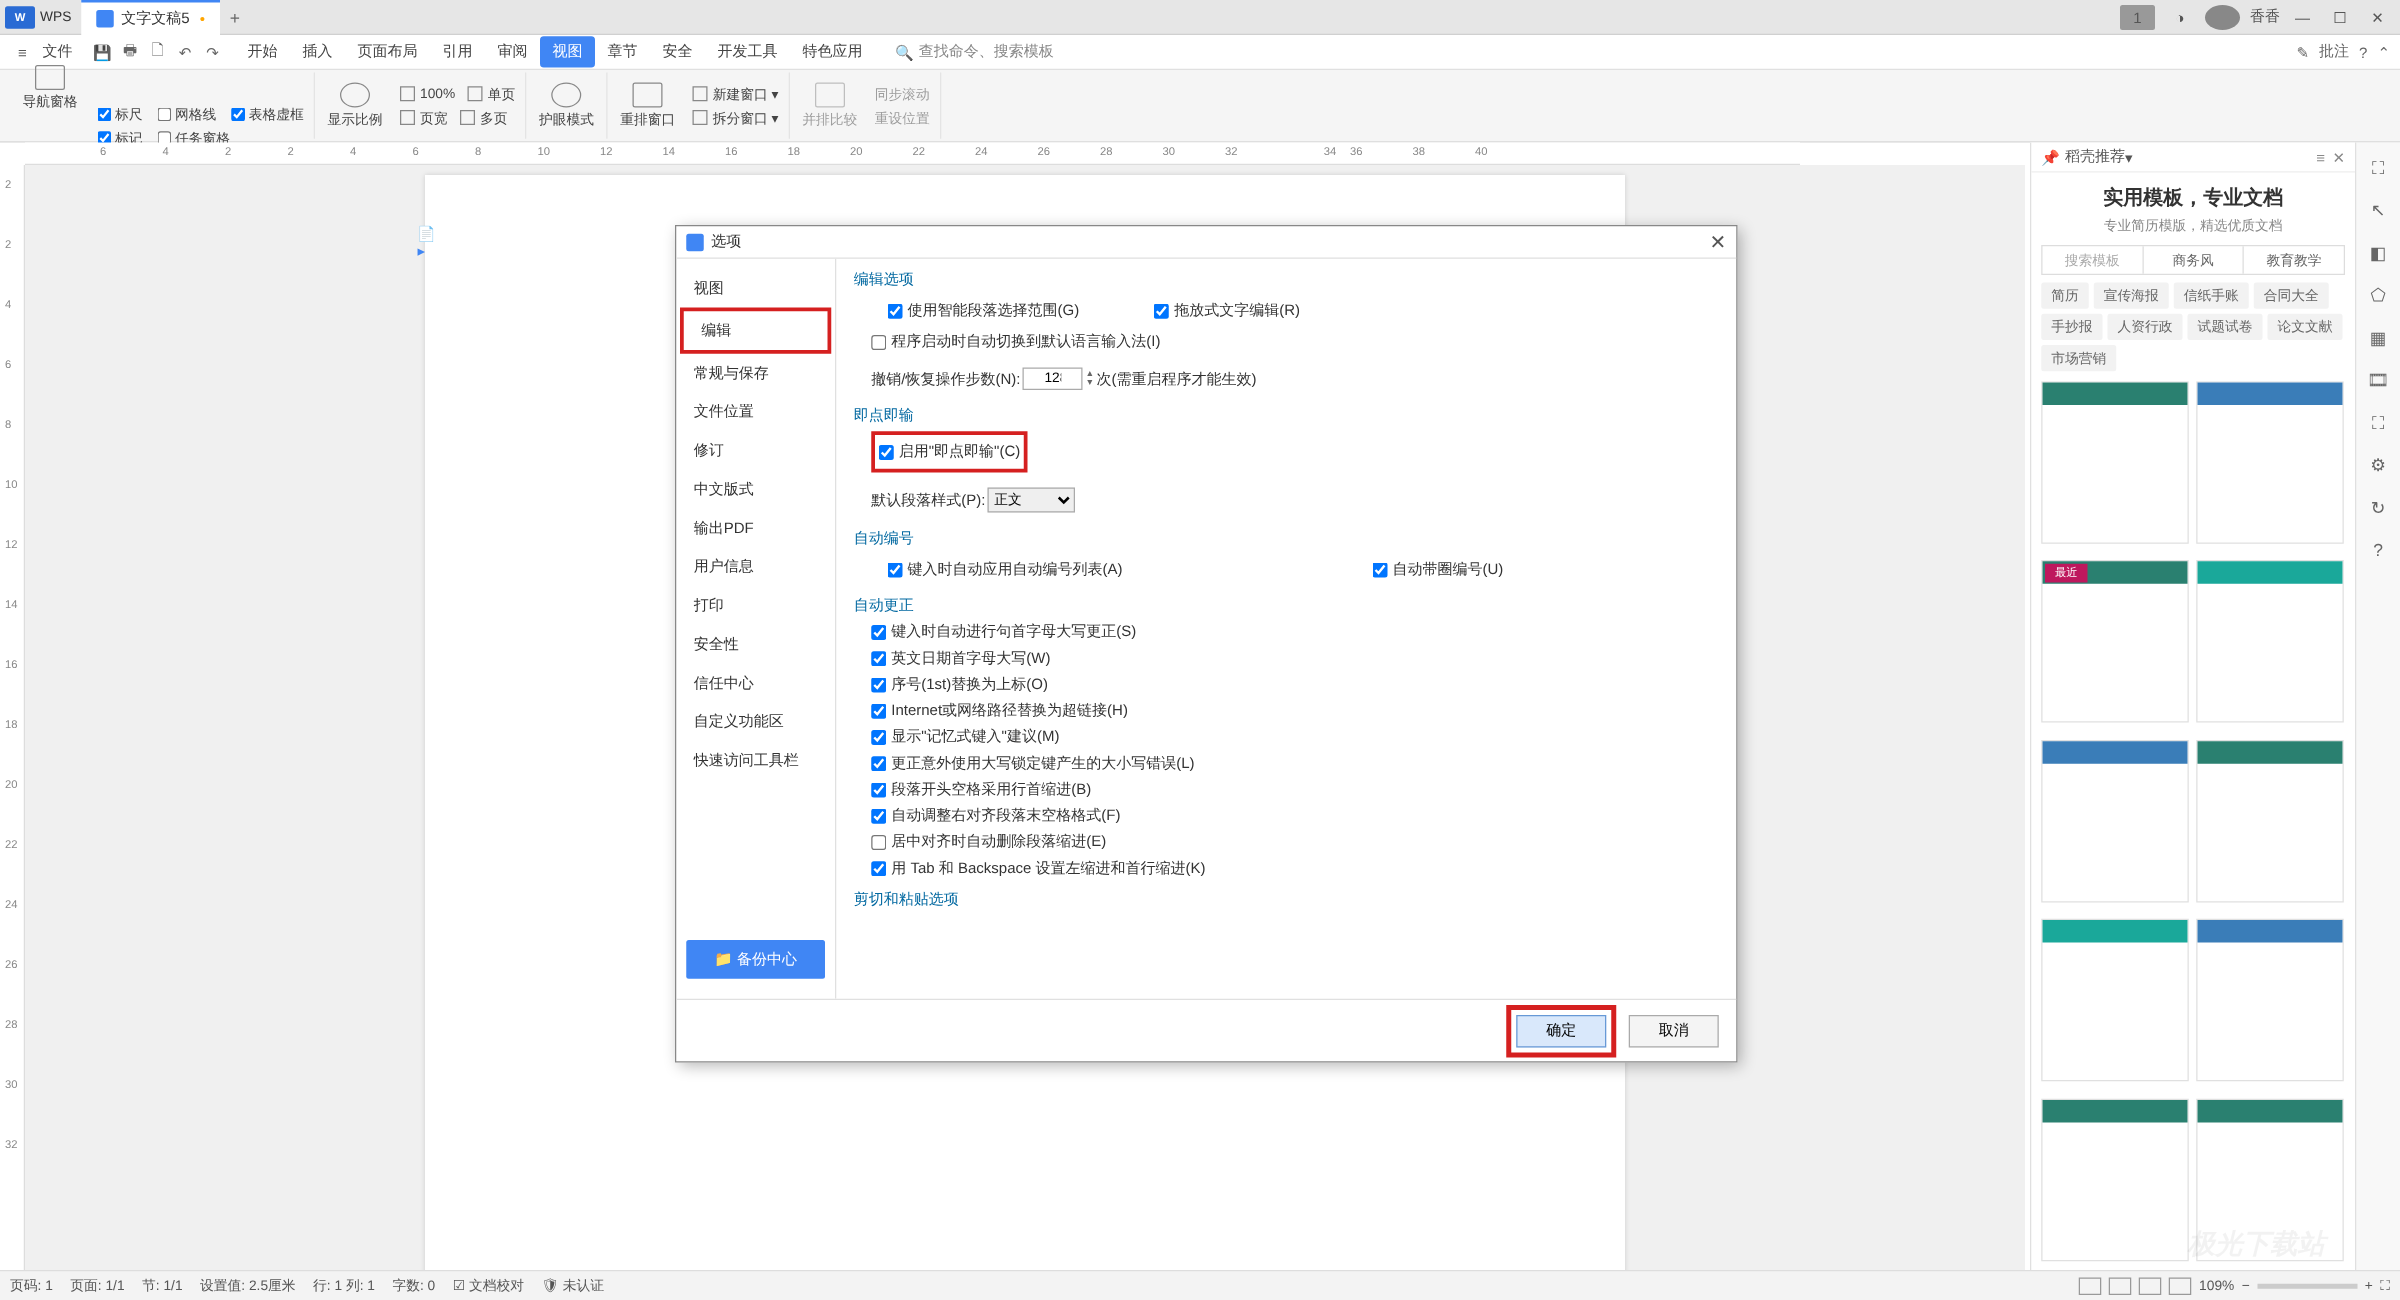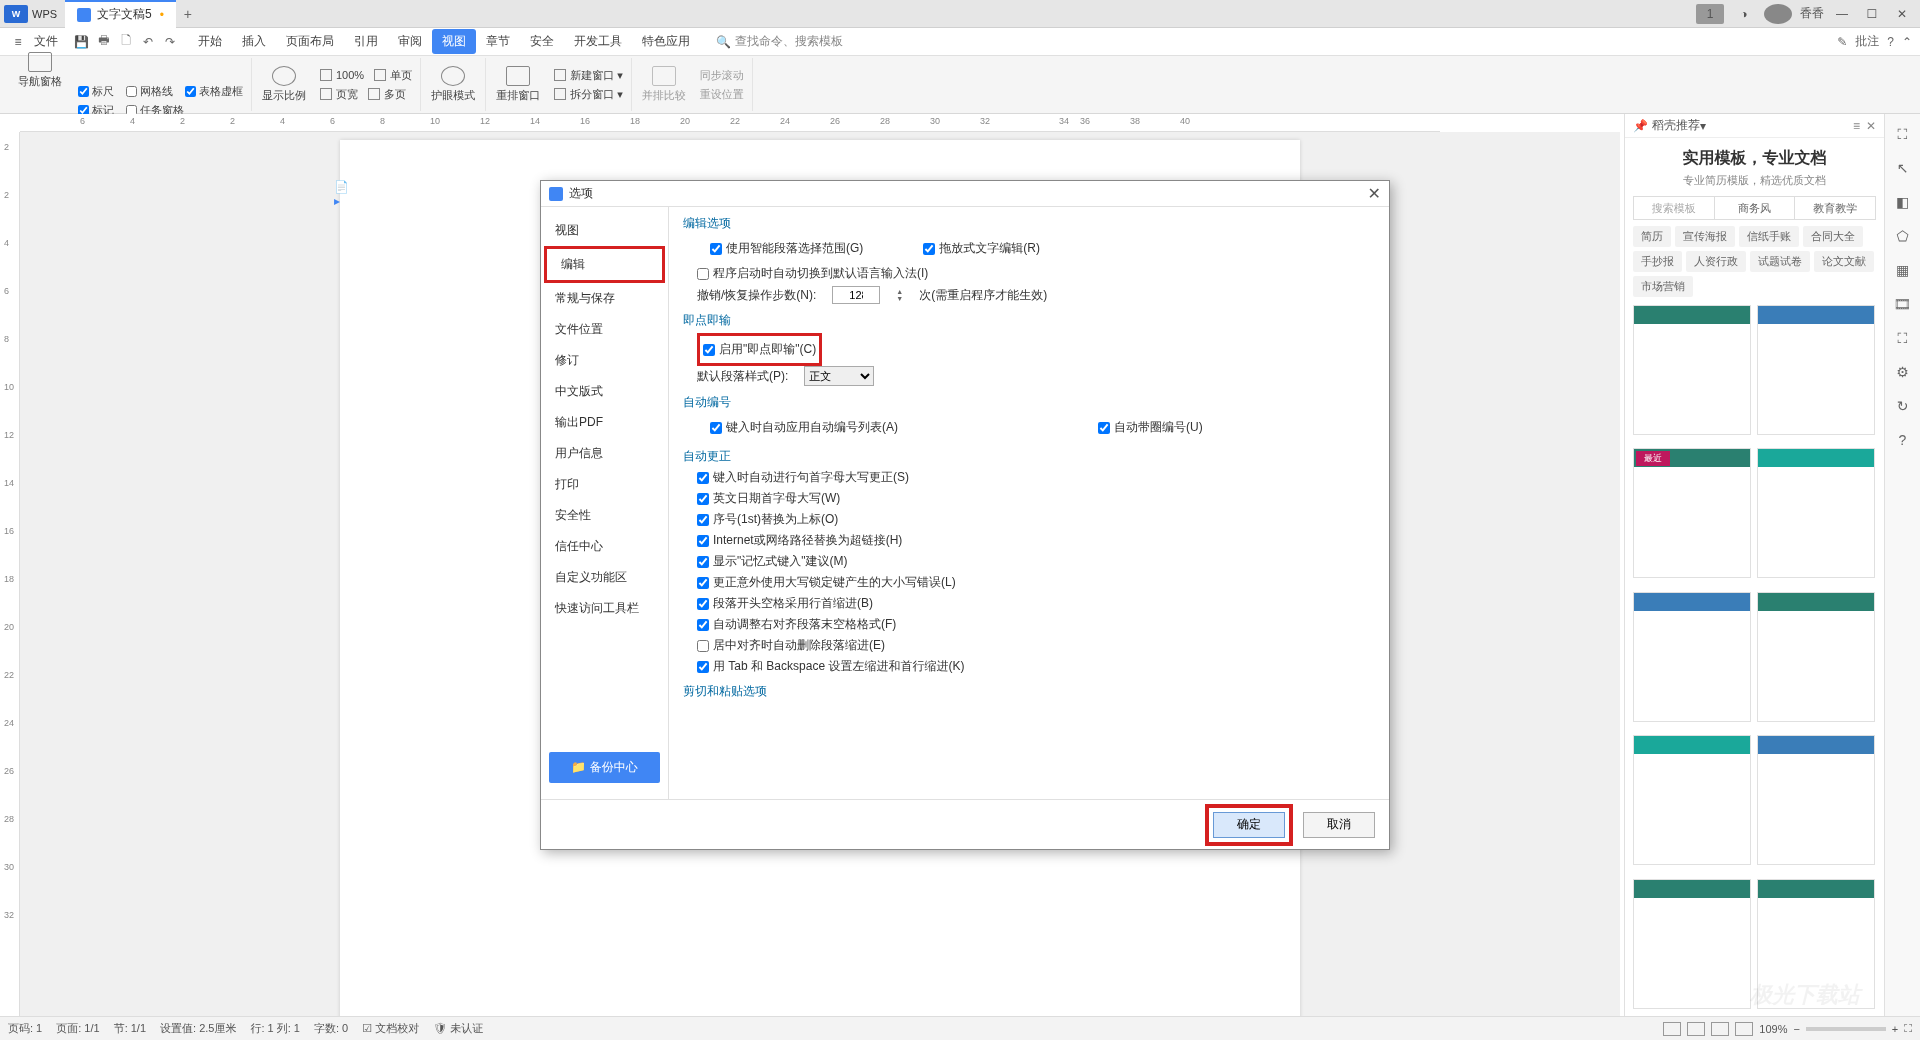--- a/index.html
+++ b/index.html
@@ -94,21 +94,21 @@
 .dialog .dlg-nav .nav-item.hl { border:3px solid #d52020; margin:0 3px;}
 .dialog .dlg-nav .backup { margin-top:auto; margin:auto 8px 8px; background:#4086f4; color:#fff; text-align:center; padding:7px 0; border-radius:2px; font-size:12px;}
 .dialog .dlg-content { flex:1; padding:8px 14px; overflow-y:auto; font-size:12px; color:#333;}
 .dialog .sect { margin-bottom:8px;}
 .dialog .sect-title { color:#0369a1; margin-bottom:4px; font-size:12px;}
 .dialog .sect-body { padding-left:14px;}
 .dialog .opt { display:flex; align-items:center; gap:4px; margin:4px 0;}
 .dialog .opt input[type=checkbox]{ width:12px; height:12px;}
 .dialog .opt-row { display:flex; gap:60px;padding-left:13px;}
 .dialog .hl-box { border:3px solid #d52020; display:inline-flex; padding:1px 3px;}
-.dialog .steps { display:flex; align-items:center; gap:16px; margin:0 0;}
+.dialog .steps { display:flex; align-items:center; gap:2px; margin:12px 0;}
 .dialog .steps input { width:48px; height:18px; border:1px solid #aaa; padding:0 16px; font-size:11px;}
 .dialog select { border:1px solid #aaa; height:20px; font-size:11px; width:70px;}
 .dialog .dlg-foot { height:50px; border-top:1px solid #e0e0e0; display:flex; align-items:center; justify-content:flex-end; padding:0 14px; gap:10px;}
 .dialog .dlg-foot button { width:72px; height:26px; border:1px solid #aaa; background:#f4f4f4; font-size:12px;}
 .dialog .dlg-foot .ok-wrap { border:4px solid #d52020; padding:4px;}
 .dialog .dlg-foot .ok-wrap button { background:#d9e8fb; border:1px solid #6799d6;}
 .dialog .scroll { overflow-y:scroll;}
 .watermark { position:absolute; right:60px; bottom:30px; font-size:22px; color:rgba(0,0,0,.05); font-weight:bold; font-style:italic; pointer-events:none;}
 </style>
 </head>

